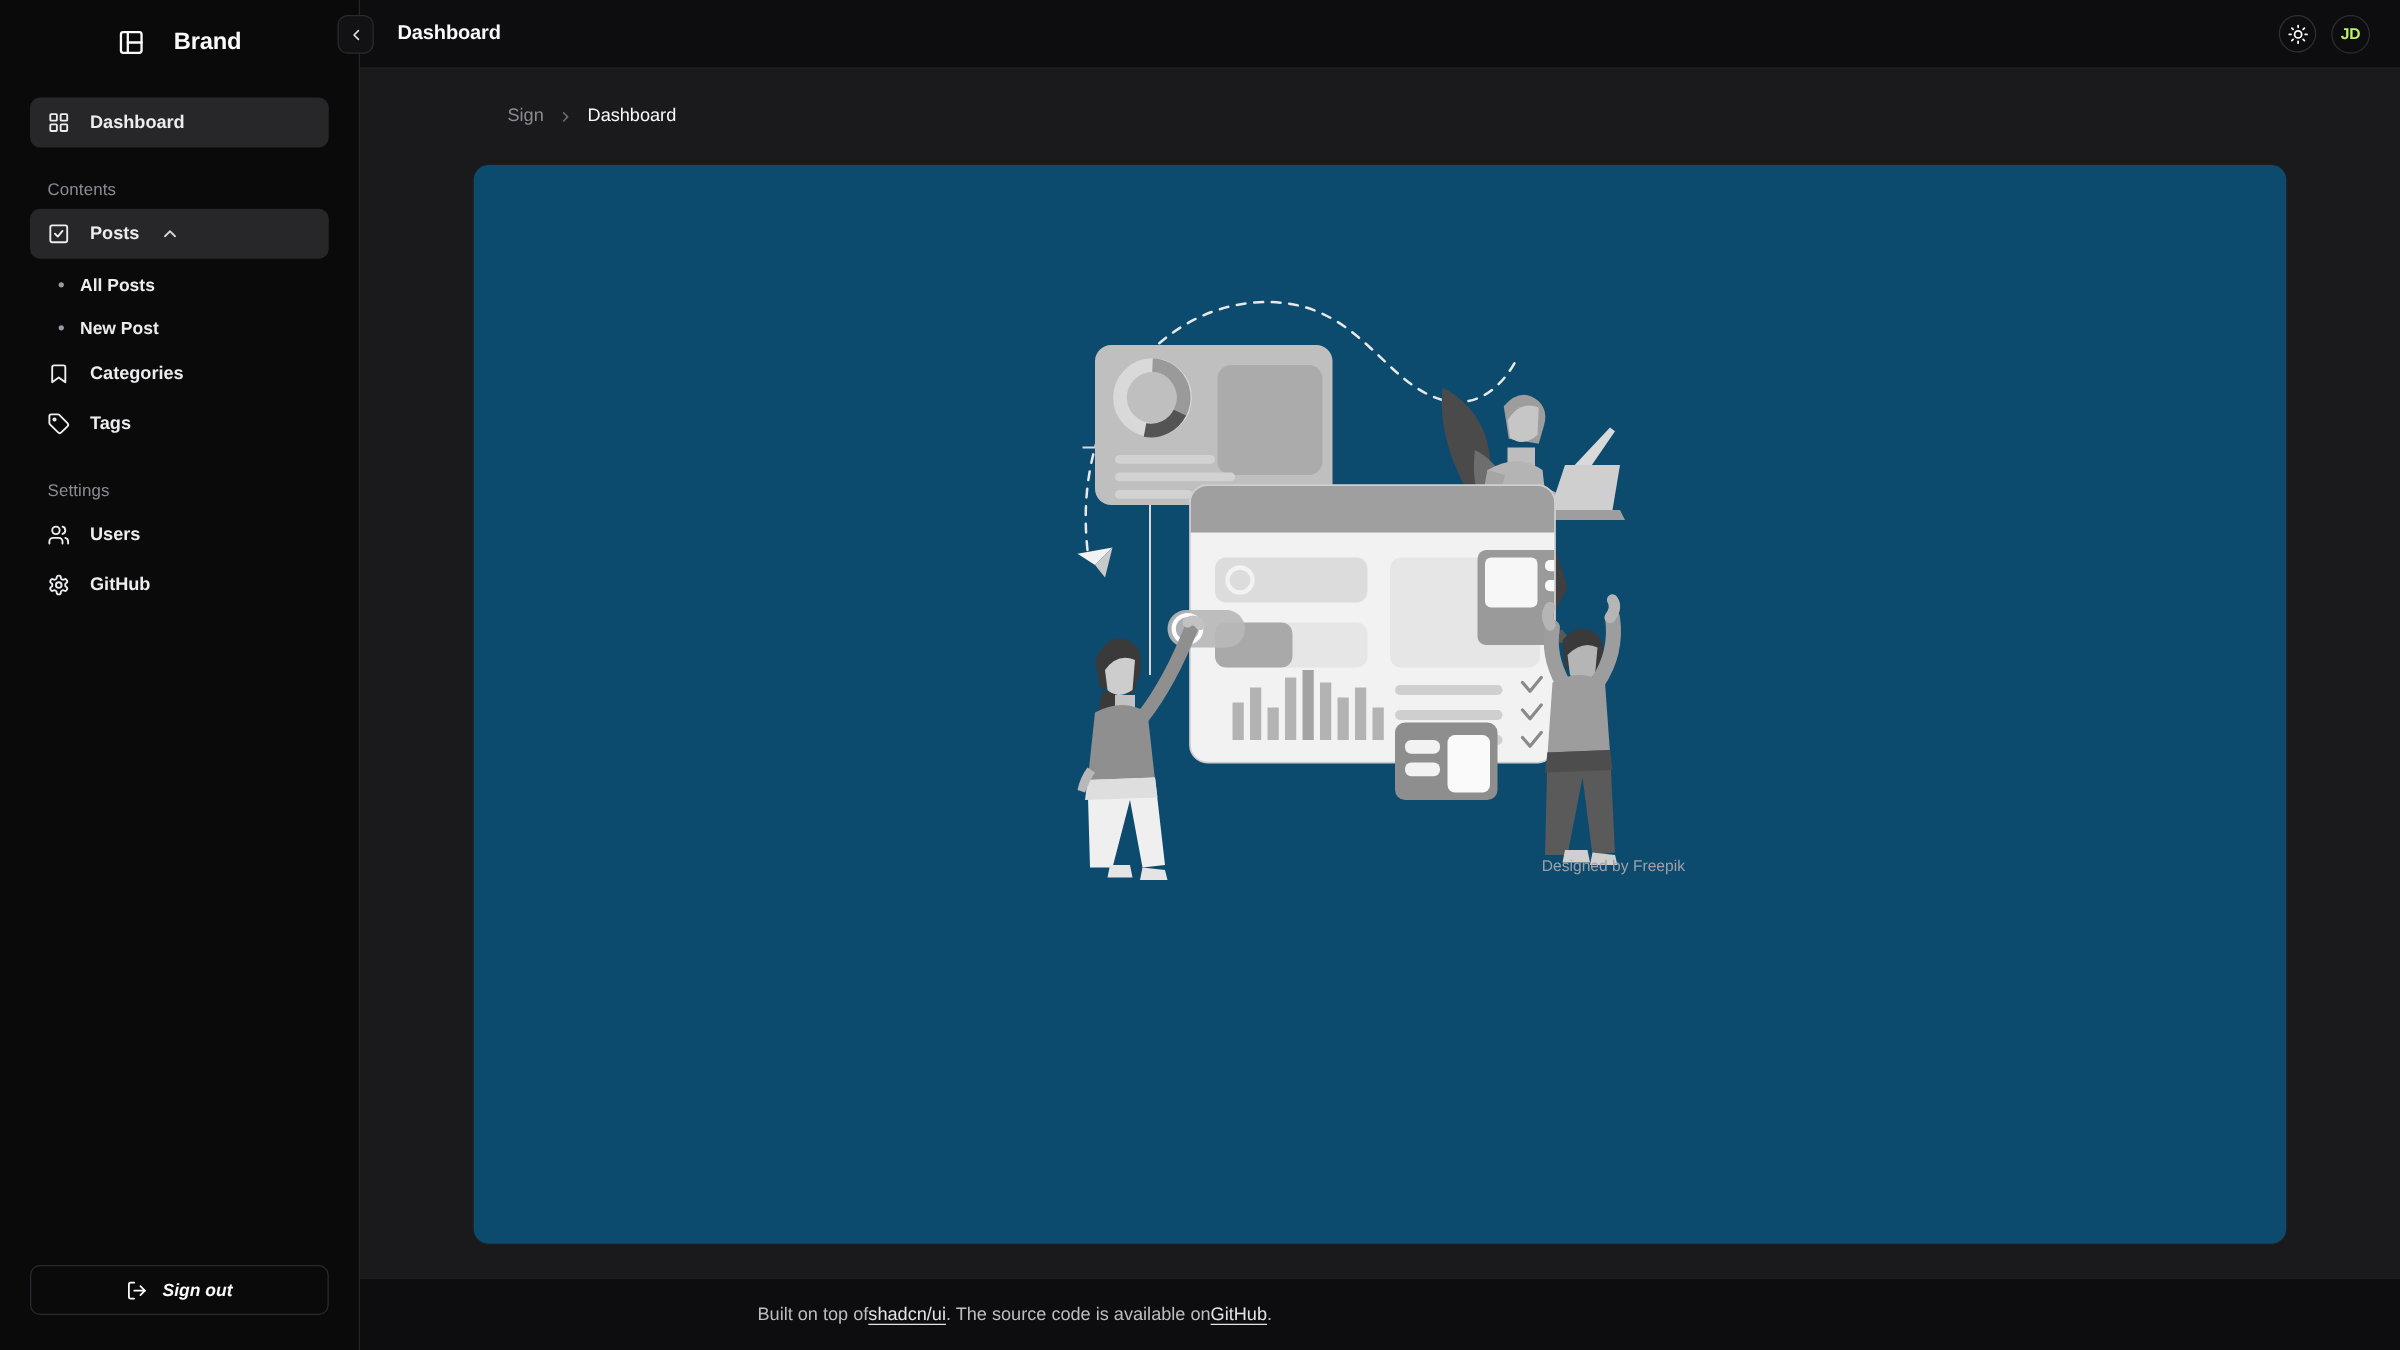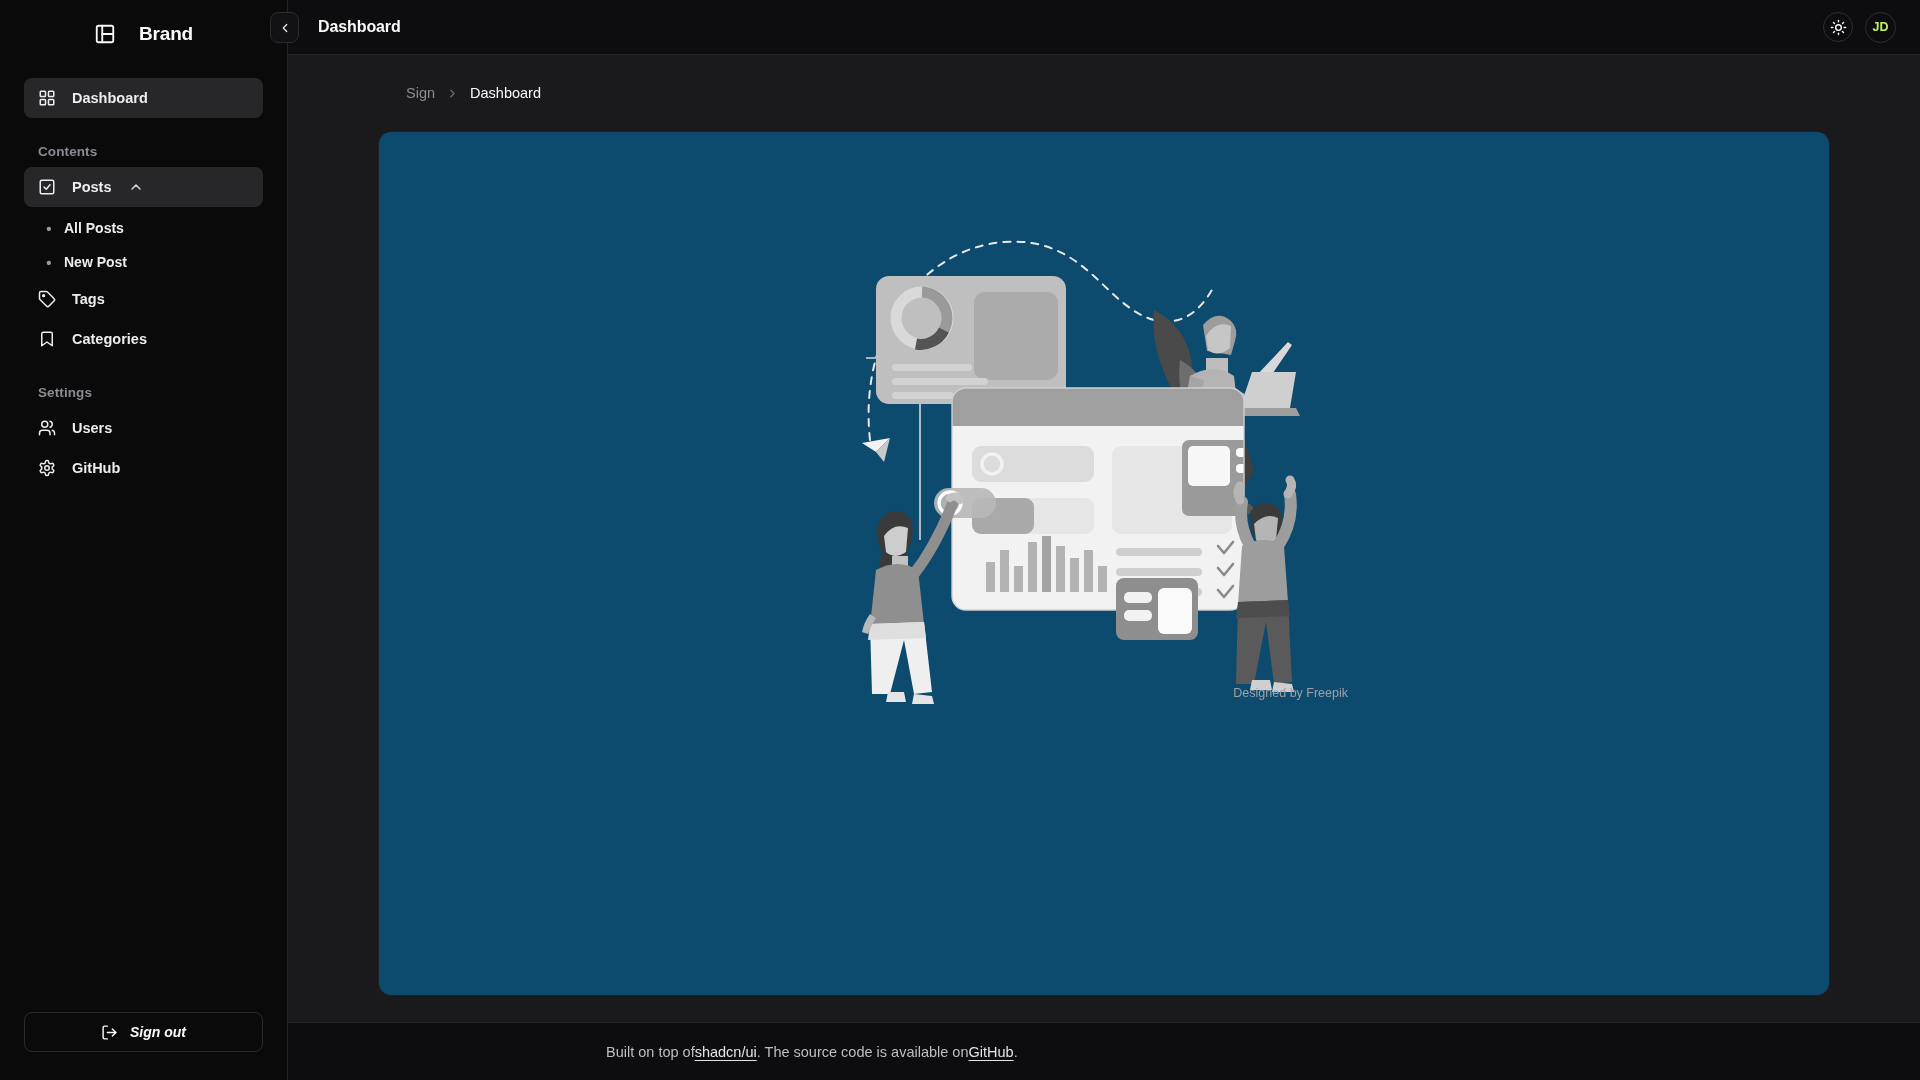--- a/index.html
+++ b/index.html
@@ -35,21 +35,21 @@
     height:40px; padding:0 14px;
     border-radius:8px;
     color:#ededef; font-size:14.5px; font-weight:600;
     cursor:pointer; position:relative;
   }
   .nav-item .ic { width:18px; height:18px; flex:0 0 18px; color:#ededef; display:block; }
   .nav-item.active { background:#27272a; }
   .nav-item .chev { margin-left:auto; width:16px; height:16px; color:#d4d4d8; display:block; }
 
   .group-label {
-    font-size:13.5px; color:#8b8b93; font-weight:700;
+    font-size:13.5px; color:#8b8b93; font-weight:400;
     padding:0 14px; margin:26px 0 8px 0; letter-spacing:0.1px;
   }
   .spacer-sm { height:4px; }
 
   .sub-item {
     display:flex; align-items:center; gap:8px;
     height:34px; padding:0 14px 0 18px;
     border-radius:8px;
     color:#ededef; font-size:14px; font-weight:600;
     cursor:pointer;
@@ -190,34 +190,34 @@
       </div>
 
       <div class="sub-item">
         <span class="dot">•</span>
         <span>New Post</span>
       </div>
 
       <div class="nav-item">
         <span>
           <svg class="ic" viewBox="0 0 24 24" fill="none" stroke="currentColor" stroke-width="2" stroke-linecap="round" stroke-linejoin="round">
+            <path d="m19 21-7-5-7 5V5a2 2 0 0 1 2-2h10a2 2 0 0 1 2 2z"></path>
+          </svg>
+        </span>
+        <span>Categories</span>
+      </div>
+
+      <div class="nav-item">
+        <span>
+          <svg class="ic" viewBox="0 0 24 24" fill="none" stroke="currentColor" stroke-width="2" stroke-linecap="round" stroke-linejoin="round">
             <path d="M12.586 2.586A2 2 0 0 0 11.172 2H4a2 2 0 0 0-2 2v7.172a2 2 0 0 0 .586 1.414l8.704 8.704a2.426 2.426 0 0 0 3.42 0l6.58-6.58a2.426 2.426 0 0 0 0-3.42z"></path>
             <circle cx="7.5" cy="7.5" r="1.2"></circle>
           </svg>
         </span>
         <span>Tags</span>
-      </div>
-
-      <div class="nav-item">
-        <span>
-          <svg class="ic" viewBox="0 0 24 24" fill="none" stroke="currentColor" stroke-width="2" stroke-linecap="round" stroke-linejoin="round">
-            <path d="m19 21-7-5-7 5V5a2 2 0 0 1 2-2h10a2 2 0 0 1 2 2z"></path>
-          </svg>
-        </span>
-        <span>Categories</span>
       </div>
 
       <div class="group-label">Settings</div>
 
       <div class="nav-item">
         <span>
           <svg class="ic" viewBox="0 0 24 24" fill="none" stroke="currentColor" stroke-width="2" stroke-linecap="round" stroke-linejoin="round">
             <path d="M16 21v-2a4 4 0 0 0-4-4H6a4 4 0 0 0-4 4v2"></path>
               <circle cx="9" cy="7" r="4"></circle>
             <path d="M22 21v-2a4 4 0 0 0-3-3.87"></path>

